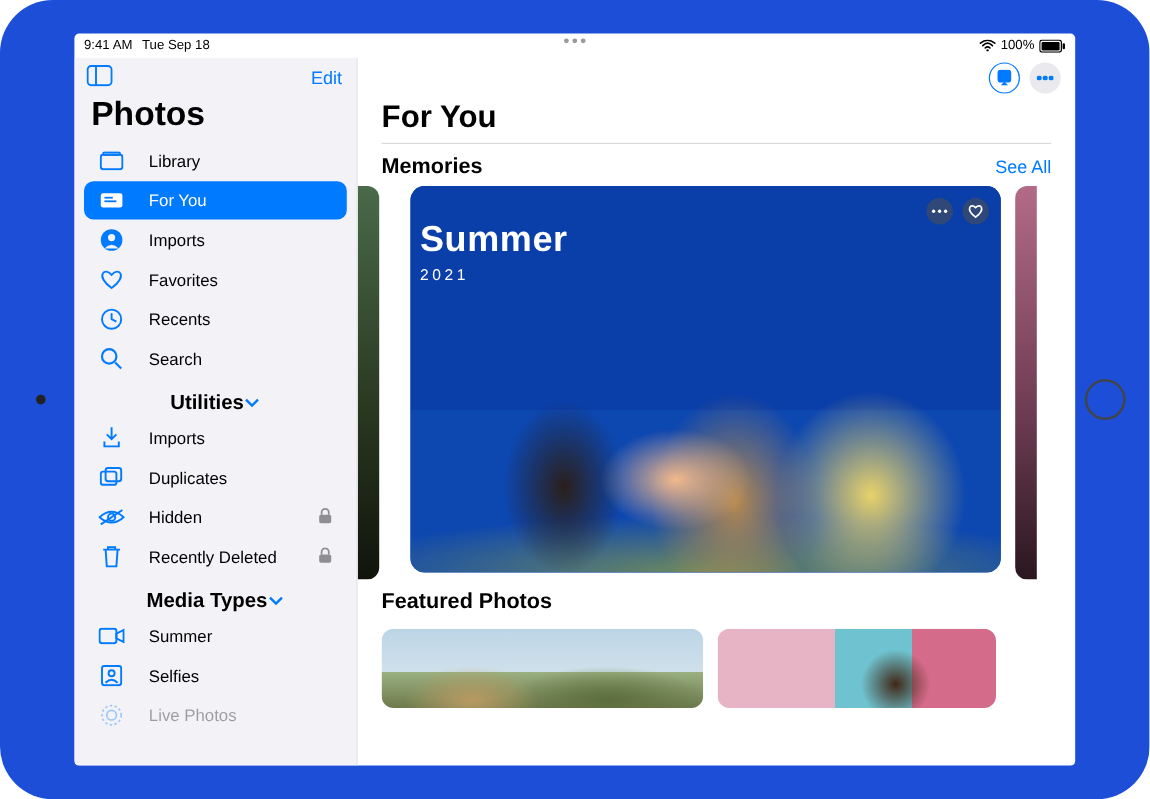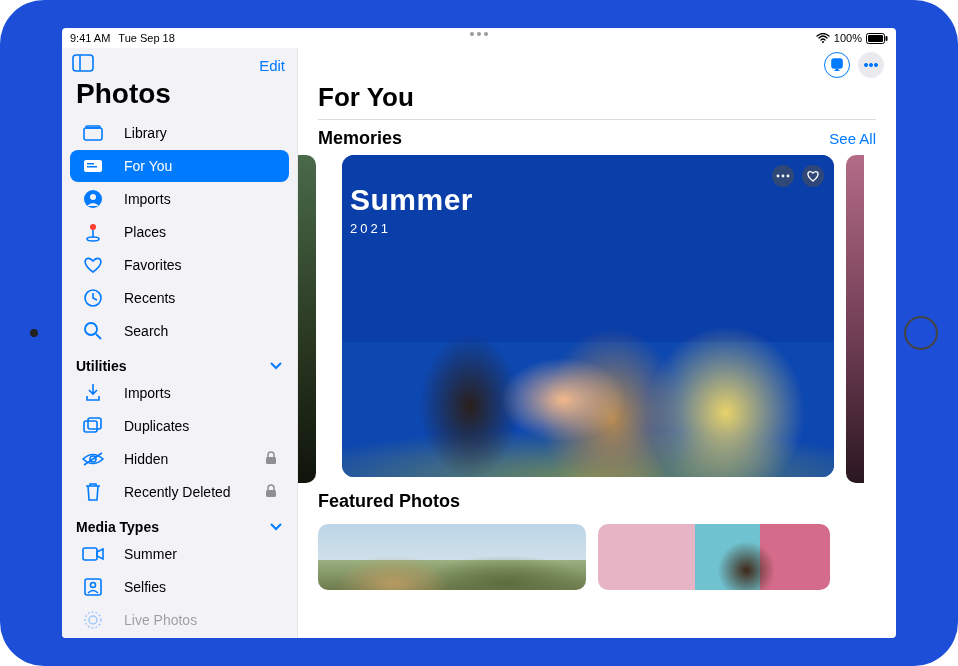--- a/index.html
+++ b/index.html
@@ -45,22 +45,22 @@
     border-radius:8px; font-size:14px; color:#000;
   }
   .nav-item.selected { background:#007aff; color:#fff; }
   .nav-item .icon { width:22px; height:22px; display:flex; align-items:center; justify-content:center; }
   .nav-item .icon svg { stroke:#007aff; fill:none; }
   .nav-item.selected .icon svg { stroke:#fff; }
   .nav-item.icon-fill .icon svg { fill:#007aff; stroke:none; }
   .nav-item.icon-fill.selected .icon svg { fill:#fff; }
   .nav-item .lock { margin-left:auto; color:#8e8e93; }
   .section-header {
-    display:flex; align-items:center; justify-content:space-between;
-    padding:10px 14px 2px; font-size:14px; font-weight:600;
+    display:flex; align-items:center; justify-content:center;
+    padding:10px 14px 2px; font-size:17px; font-weight:600;
   }
   .section-header .chev svg { stroke:#007aff; }
   .faded { opacity:0.35; }
   
   .main { flex:1; display:flex; flex-direction:column; overflow:hidden; position:relative; }
   .main-toolbar { height:30px; display:flex; align-items:center; justify-content:flex-end; gap:8px; padding:4px 12px 0; }
   .round-btn { width:26px; height:26px; border-radius:50%; border:1.5px solid #007aff; display:flex; align-items:center; justify-content:center; }
   .round-btn.filled { background:#e9e9ee; border-color:#e9e9ee; }
   .round-btn svg { stroke:#007aff; fill:#007aff; }
   .main-title { font-size:26px; font-weight:700; padding:4px 20px 6px; }
@@ -191,30 +191,20 @@
             <span class="icon">
                 <svg width="20" height="20" viewBox="0 0 20 20">
                   <circle cx="10" cy="10" r="9"></circle>
                   <circle cx="10" cy="8" r="3" fill="#f2f2f7"></circle>
                   <path d="M4 17 Q10 11 16 17 Z" fill="#f2f2f7"></path>
                 </svg>
               </span>
             <span>Imports</span>
           </div>
 
-          <div class="nav-item">
-            <span class="icon">
-                <svg width="18" height="20" viewBox="0 0 18 20" stroke-width="1.6">
-                  <circle cx="9" cy="5" r="3" fill="#ff3b30" stroke="none"></circle>
-                  <line x1="9" y1="8" x2="9" y2="15"></line>
-                  <ellipse cx="9" cy="17" rx="6" ry="2"></ellipse>
-                </svg>
-              </span>
-            <span>Places</span>
-          </div>
 
           <div class="nav-item">
             <span class="icon">
                 <svg width="20" height="18" viewBox="0 0 20 18" stroke-width="1.6">
                   <path d="M10 16 C-4 6 4 -2 10 5 C16 -2 24 6 10 16 Z"></path>
                 </svg>
               </span>
             <span>Favorites</span>
           </div>
 

